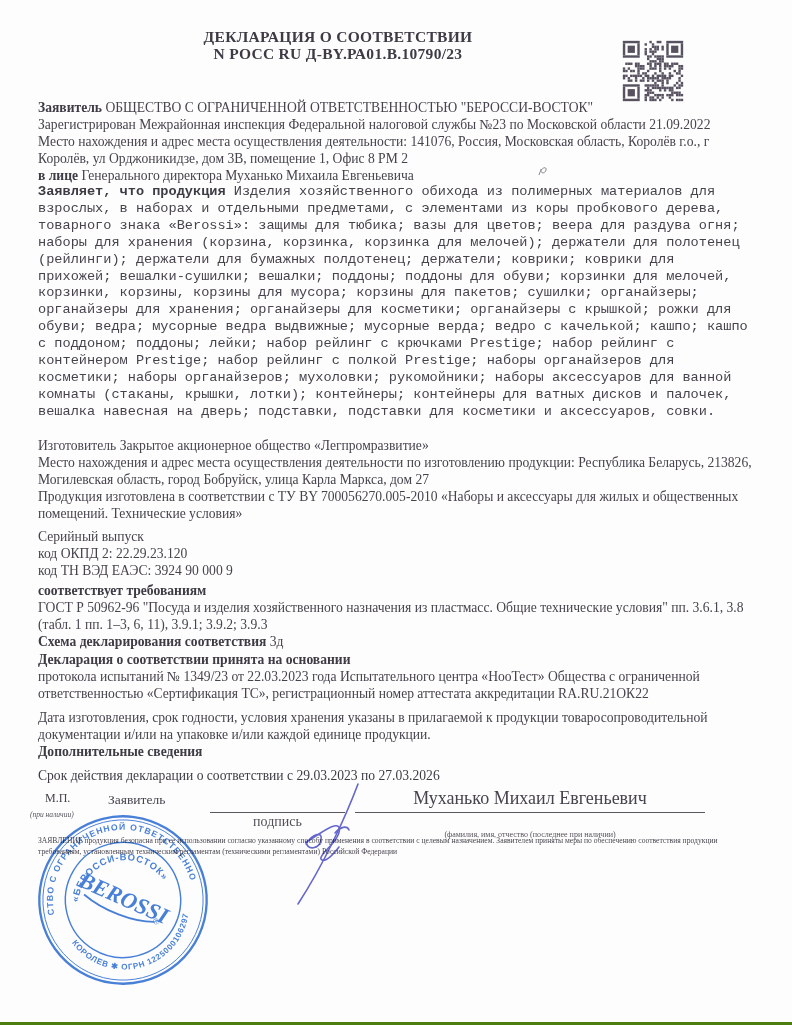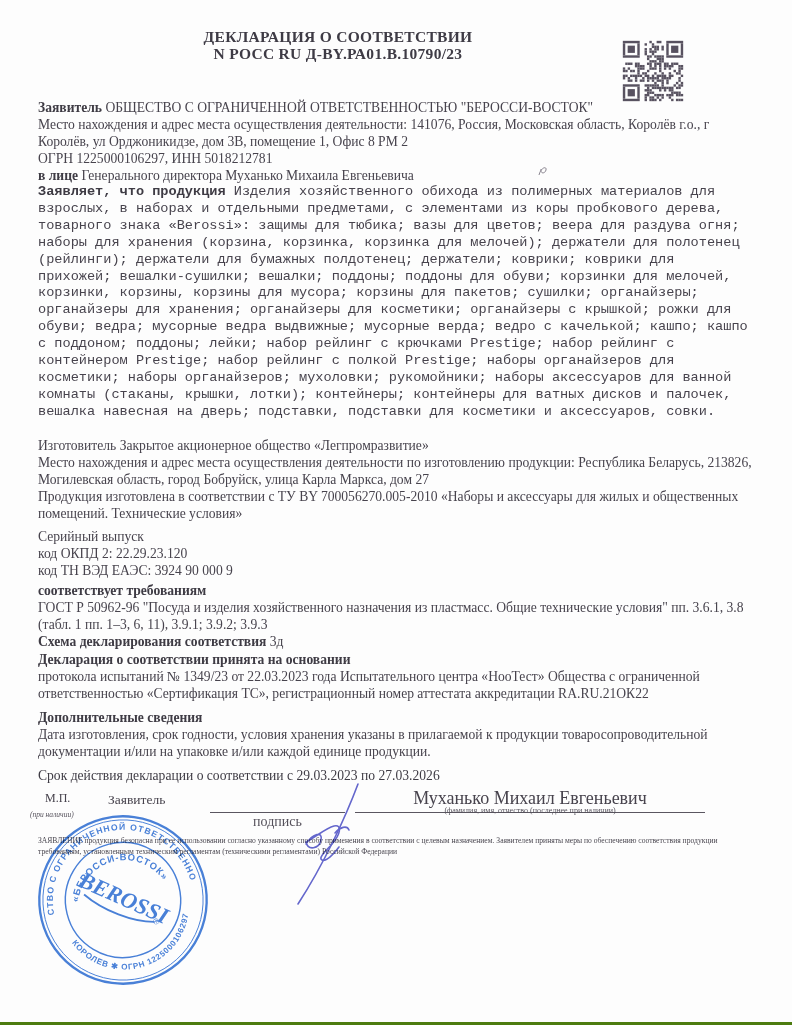--- a/index.html
+++ b/index.html
@@ -24,21 +24,21 @@
   .sec-validity{margin-top:7px;font-weight:normal;color:#3e3b44;}
   .sig-row{position:relative;height:40px;margin-top:4px;}
   .abs{position:absolute;}
   .mp{left:7px;top:3px;font-size:12px;}
   .mp-note{left:-8px;top:22px;font-size:7.5px;color:#55515b;font-style:italic;}
   .sig-applicant{left:70px;top:4px;font-size:13.5px;}
   .sig-line1{left:172px;top:0;width:135px;height:24px;border-bottom:1px solid #5a5660;}
   .sig-cap1{left:172px;top:26px;width:135px;text-align:center;font-size:14px;color:#55515b;}
   .sig-name{left:317px;top:0px;width:350px;text-align:center;font-size:18px;color:#47434d;}
   .sig-line2{left:317px;top:0;width:350px;height:24px;border-bottom:1px solid #5a5660;}
-  .sig-cap2{left:317px;top:18px;width:350px;text-align:center;font-size:8px;color:#55515b;}
+  .sig-cap2{left:317px;top:42px;width:350px;text-align:center;font-size:8px;color:#55515b;}
   .footnote{margin-top:7px;width:722px;font-size:7.6px;line-height:11px;color:#4a4750;
     font-family:"Liberation Serif","DejaVu Serif",serif;}
   .qr{position:absolute;left:618px;top:36px;width:70px;height:70px;}
   .stamp{position:absolute;left:33px;top:810px;width:180px;height:180px;
     opacity:.88;mix-blend-mode:multiply;}
   .signature-svg{position:absolute;left:272px;top:778px;width:120px;height:132px;
     mix-blend-mode:multiply;}
   .pen-mark{position:absolute;left:536px;top:164px;width:14px;height:14px;}
 </style>
 </head>
@@ -268,22 +268,22 @@
       <rect x="4" y="22" width="3" height="3" fill="#585260"></rect>
     </svg>
 
   <div class="title-wrap">
     <div class="title">ДЕКЛАРАЦИЯ О СООТВЕТСТВИИ</div>
     <div class="title">N РОСС RU Д-BY.РА01.В.10790/23</div>
   </div>
 
   <div class="sec-applicant">
     <p><b>Заявитель</b> <span>ОБЩЕСТВО С ОГРАНИЧЕННОЙ ОТВЕТСТВЕННОСТЬЮ "БЕРОССИ-ВОСТОК"</span></p>
+    <p>Зарегистрирован Межрайонная инспекция Федеральной налоговой службы №23 по Московской области 21.09.2022</p>
     <p>Место нахождения и адрес места осуществления деятельности: 141076, Россия, Московская область, Королёв г.о., г Королёв, ул Орджоникидзе, дом 3В, помещение 1, Офис 8 РМ 2</p>
-    <p>ОГРН 1225000106297, ИНН 5018212781</p>
     <p><b>в лице</b> <span>Генерального директора Муханько Михаила Евгеньевича</span></p>
   </div>
 
   <div class="sec-declares">
     <p><b>Заявляет, что продукция</b> <span>Изделия хозяйственного обихода из полимерных материалов для взрослых, в наборах и отдельными предметами, с элементами из коры пробкового дерева, товарного знака «Berossi»: защимы для тюбика; вазы для цветов; веера для раздува огня; наборы для хранения (корзина, корзинка, корзинка для мелочей); держатели для полотенец (рейлинги); держатели для бумажных полдотенец; держатели; коврики; коврики для прихожей; вешалки-сушилки; вешалки; поддоны; поддоны для обуви; корзинки для мелочей, корзинки, корзины, корзины для мусора; корзины для пакетов; сушилки; органайзеры; органайзеры для хранения; органайзеры для косметики; органайзеры с крышкой; рожки для обуви; ведра; мусорные ведра выдвижные; мусорные верда; ведро с качелькой; кашпо; кашпо с поддоном; поддоны; лейки; набор рейлинг с крючками Prestige; набор рейлинг с контейнером Prestige; набор рейлинг с полкой Prestige; наборы органайзеров для косметики; наборы органайзеров; мухоловки; рукомойники; наборы аксессуаров для ванной комнаты (стаканы, крышки, лотки); контейнеры; контейнеры для ватных дисков и палочек, вешалка навесная на дверь; подставки, подставки для косметики и аксессуаров, совки.</span></p>
   </div>
 
   <div class="sec-manufacturer">
     <p>Изготовитель Закрытое акционерное общество «Легпромразвитие»</p>
     <p>Место нахождения и адрес места осуществления деятельности по изготовлению продукции: Республика Беларусь, 213826, Могилевская область, город Бобруйск, улица Карла Маркса, дом 27</p>
@@ -301,22 +301,22 @@
     <p>ГОСТ Р 50962-96 "Посуда и изделия хозяйственного назначения из пластмасс. Общие технические условия" пп. 3.6.1, 3.8 (табл. 1 пп. 1–3, 6, 11), 3.9.1; 3.9.2; 3.9.3</p>
     <p><b>Схема декларирования соответствия</b> <span>3д</span></p>
   </div>
 
   <div class="sec-basis">
     <p><b>Декларация о соответствии принята на основании</b></p>
     <p>протокола испытаний № 1349/23 от 22.03.2023 года Испытательного центра «НооТест» Общества с ограниченной ответственностью «Сертификация ТС», регистрационный номер аттестата аккредитации RA.RU.21ОК22</p>
   </div>
 
   <div class="sec-additional">
+    <p>Дата изготовления, срок годности, условия хранения указаны в прилагаемой к продукции товаросопроводительной документации и/или на упаковке и/или каждой единице продукции.</p>
     <p><b>Дополнительные сведения</b></p>
-    <p>Дата изготовления, срок годности, условия хранения указаны в прилагаемой к продукции товаросопроводительной документации и/или на упаковке и/или каждой единице продукции.</p>
   </div>
 
   <p class="sec-validity">Срок действия декларации о соответствии с 29.03.2023 по 27.03.2026</p>
 
   <div class="sig-row">
     <span class="abs mp">М.П.</span>
     <span class="abs mp-note">(при наличии)</span>
     <span class="abs sig-applicant">Заявитель</span>
     <span class="abs sig-line1"></span>
     <span class="abs sig-cap1">подпись</span>

